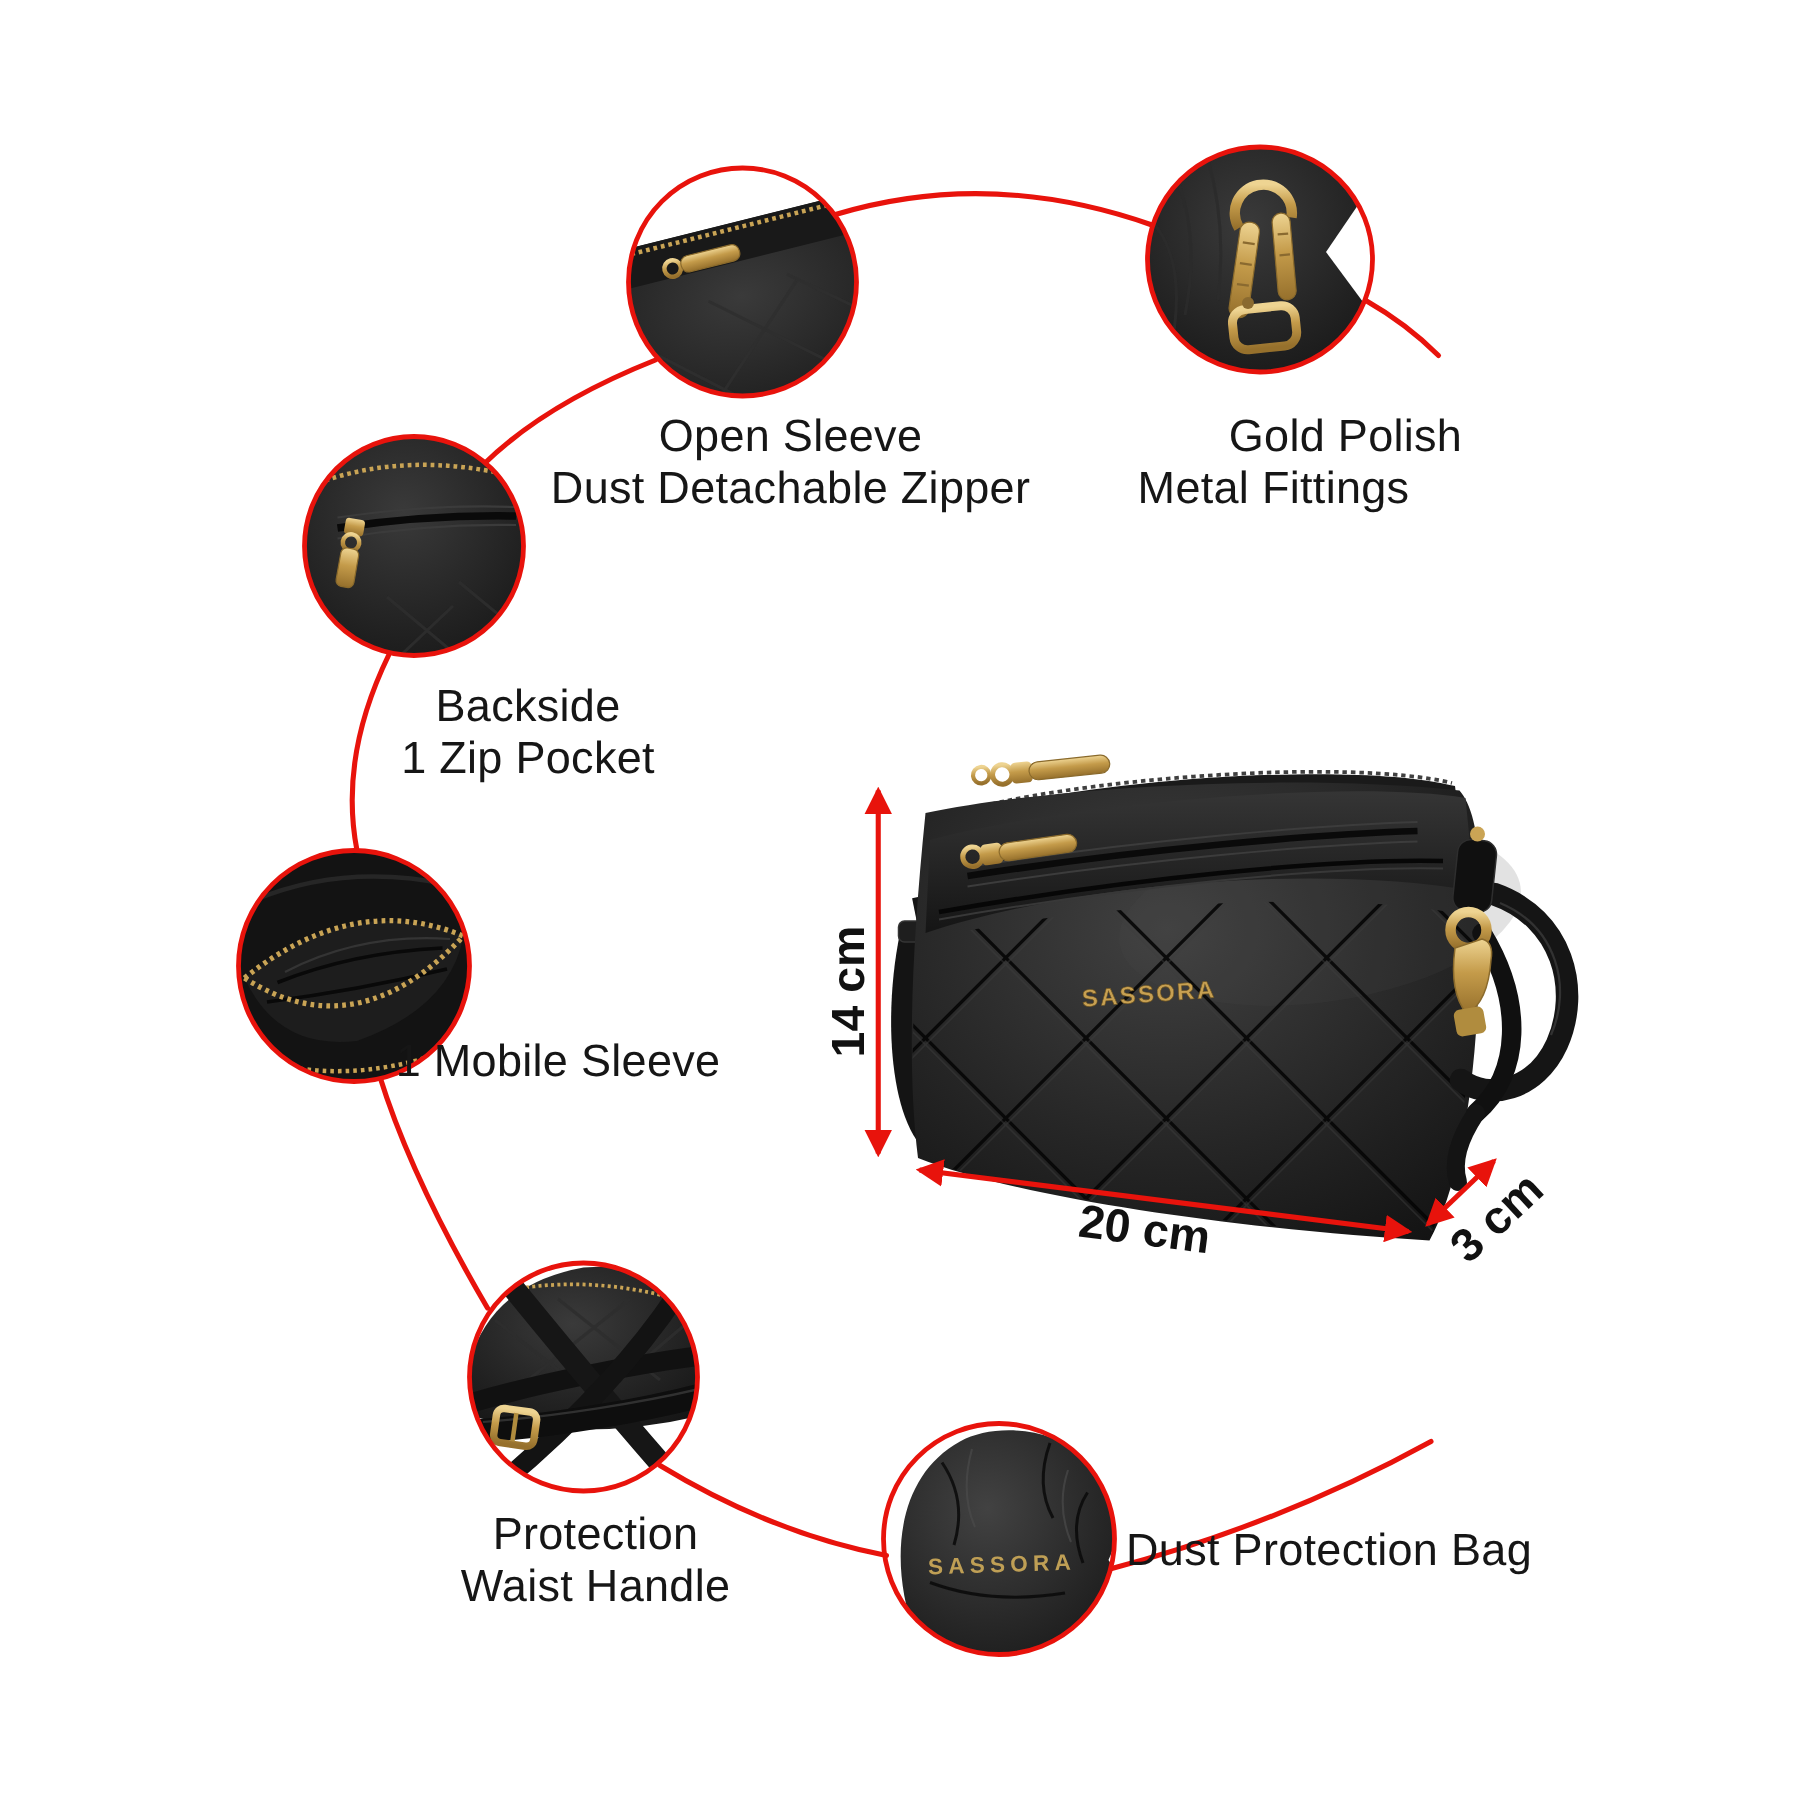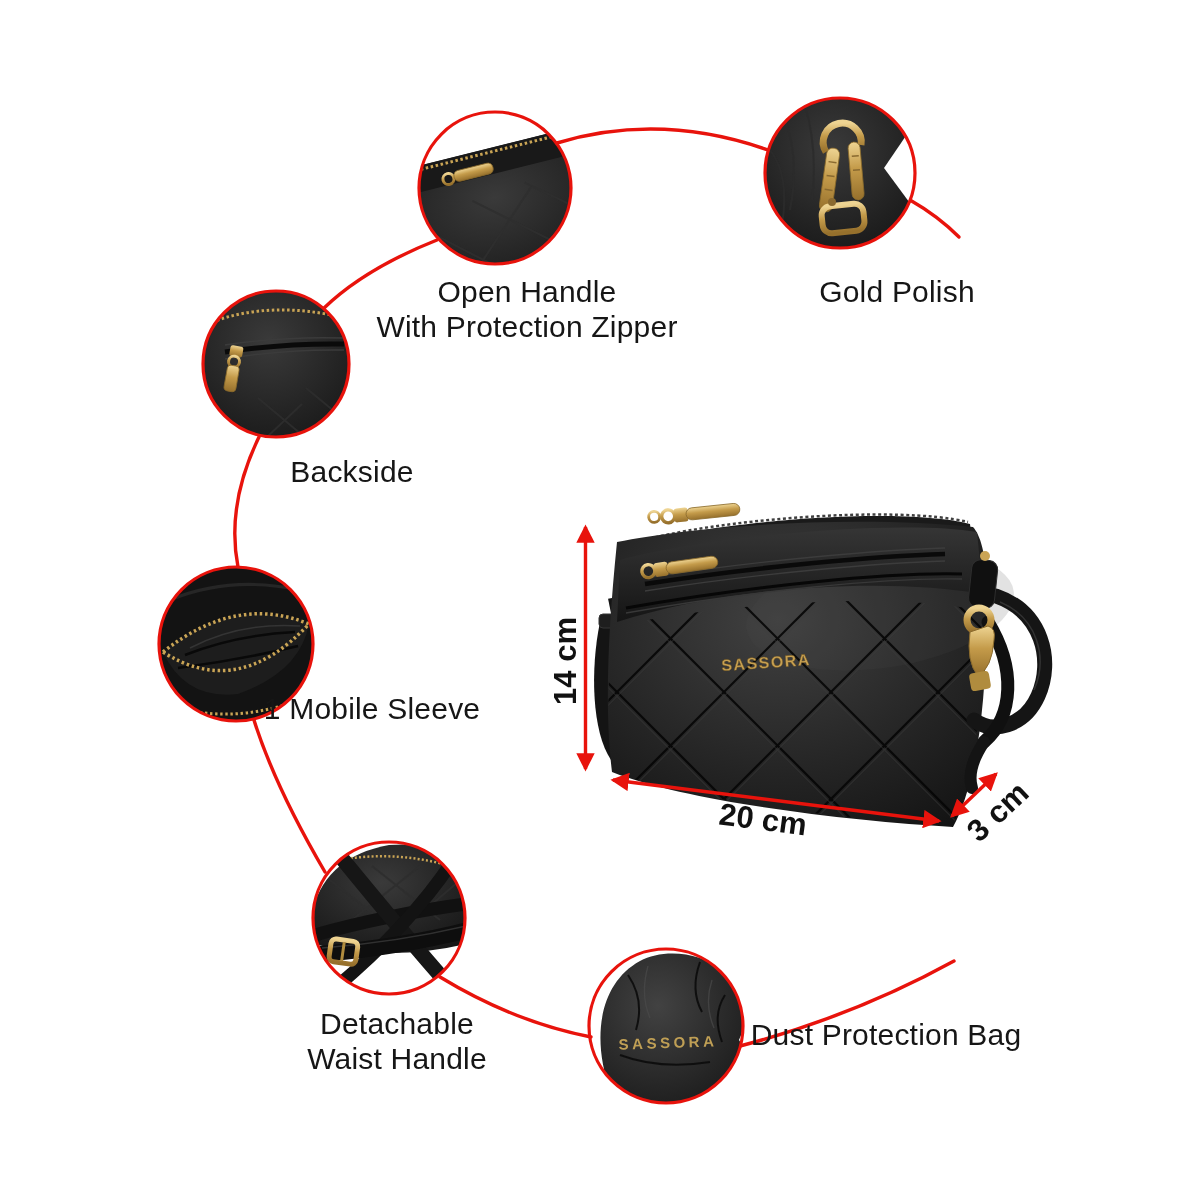--- a/index.html
+++ b/index.html
@@ -290,30 +290,32 @@
     </g>
   </g>
 
   <g stroke="#e8130c" stroke-width="3.4" fill="none">
     <line x1="585.5" y1="527" x2="585.5" y2="769" marker-start="url(#ah)" marker-end="url(#ah)"></line>
     <line x1="613" y1="780" x2="939" y2="821" marker-start="url(#ah)" marker-end="url(#ah)"></line>
     <line x1="952" y1="816" x2="996" y2="774" marker-start="url(#ah)" marker-end="url(#ah)"></line>
   </g>
 </svg>
 
-<div class="lbl" style="left:527px;top:291px">Open Handle</div>
-<div class="lbl" style="left:527px;top:326px">With Protection Zipper</div>
+<div class="lbl" style="left:527px;top:291px">Open Sleeve</div>
+<div class="lbl" style="left:527px;top:326px">Dust Detachable Zipper</div>
 
 <div class="lbl" style="left:897px;top:291px">Gold Polish</div>
+<div class="lbl" style="left:849px;top:326px">Metal Fittings</div>
 
 <div class="lbl" style="left:352px;top:471px">Backside</div>
+<div class="lbl" style="left:352px;top:506px">1 Zip Pocket</div>
 
 <div class="lbl" style="left:372px;top:708px">1 Mobile Sleeve</div>
 
-<div class="lbl" style="left:397px;top:1023px">Detachable</div>
+<div class="lbl" style="left:397px;top:1023px">Protection</div>
 <div class="lbl" style="left:886px;top:1034px">Dust Protection Bag</div>
 
 <div class="lbl" style="left:397px;top:1058px">Waist Handle</div>
 
 <div class="dim" style="left:566px;top:661px;transform:translate(-50%,-50%) rotate(-90deg)">14 cm</div>
 <div class="dim" style="left:763px;top:820px;transform:translate(-50%,-50%) rotate(7.5deg)">20 cm</div>
 <div class="dim" style="left:998px;top:812px;transform:translate(-50%,-50%) rotate(-43deg)">3 cm</div>
 
 </div>
 

